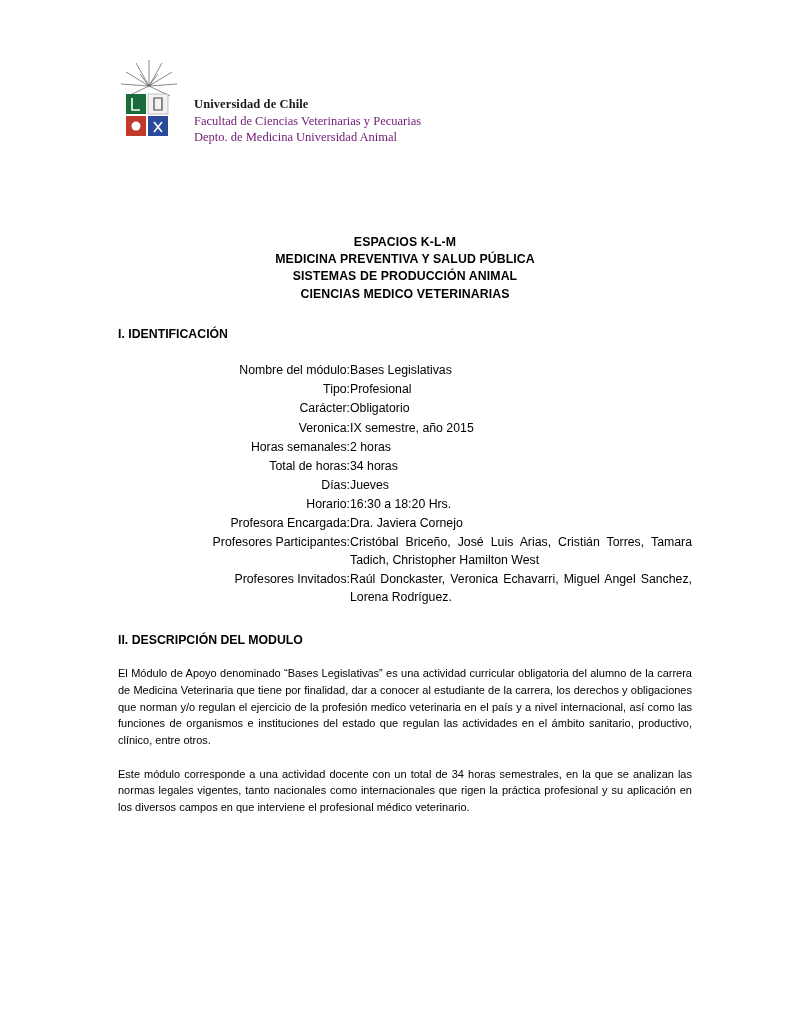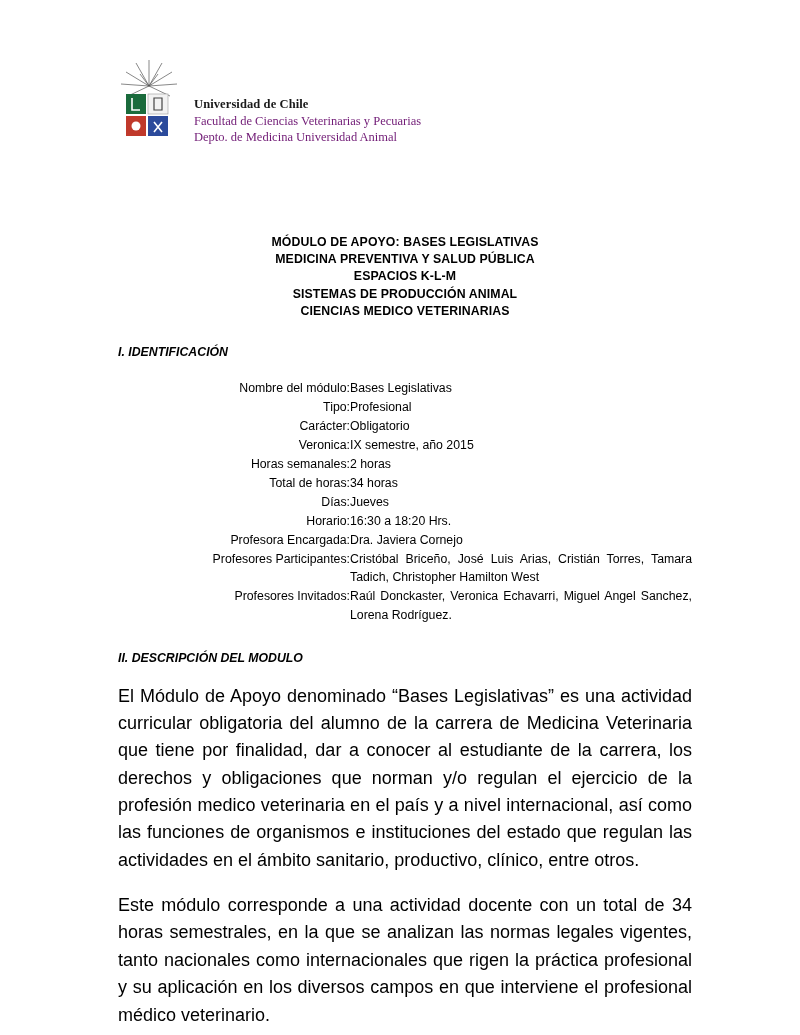--- a/index.html
+++ b/index.html
@@ -65,21 +65,20 @@
     line-height: 1.42;
     letter-spacing: 0.1px;
   }
 
   
   .section-heading {
     font-weight: bold;
     font-size: 12.3px;
     margin-top: 24px;
     margin-bottom: 0;
-    font-style: italic;
   }
   .ident-table {
     margin-top: 20px;
     width: 100%;
     border-collapse: collapse;
     font-size: 12.3px;
     line-height: 1.47;
   }
   .ident-table td {
     vertical-align: top;
@@ -94,21 +93,21 @@
     text-align: justify;
     text-align-last: left;
     margin-left: 20px;
   }
   .ident-table tr.justified td.value {
     text-align: justify;
   }
 
   .para {
     margin-top: 17px;
-    font-size: 18px;
+    font-size: 11px;
     line-height: 1.52;
     text-align: justify;
   }
   .para:first-of-type { margin-top: 18px; }
 </style>
 </head>
 <body>
 
 <div class="page">
   <div class="content">
@@ -143,23 +142,22 @@
         </svg>
       </div>
       <div class="lh-text">
         <div class="lh-line1">Universidad de Chile</div>
         <div class="lh-line2">Facultad de Ciencias Veterinarias y Pecuarias</div>
         <div class="lh-line3">Depto. de Medicina Universidad Animal</div>
       </div>
     </div>
 
     <div class="title-block">
-      <div>MÓDULO DE APOYO: BASES LEGISLATIVAS</div>
+      <div>ESPACIOS  K-L-M</div>
       <div>MEDICINA PREVENTIVA Y SALUD PÚBLICA</div>
-      <div>ESPACIOS  K-L-M</div>
       <div>SISTEMAS DE PRODUCCIÓN ANIMAL</div>
       <div>CIENCIAS MEDICO VETERINARIAS</div>
     </div>
 
     <div class="section-heading">I. IDENTIFICACIÓN</div>
 
     <table class="ident-table">
       <tbody>
         <tr>
           <td class="label">Nombre del módulo:</td>

